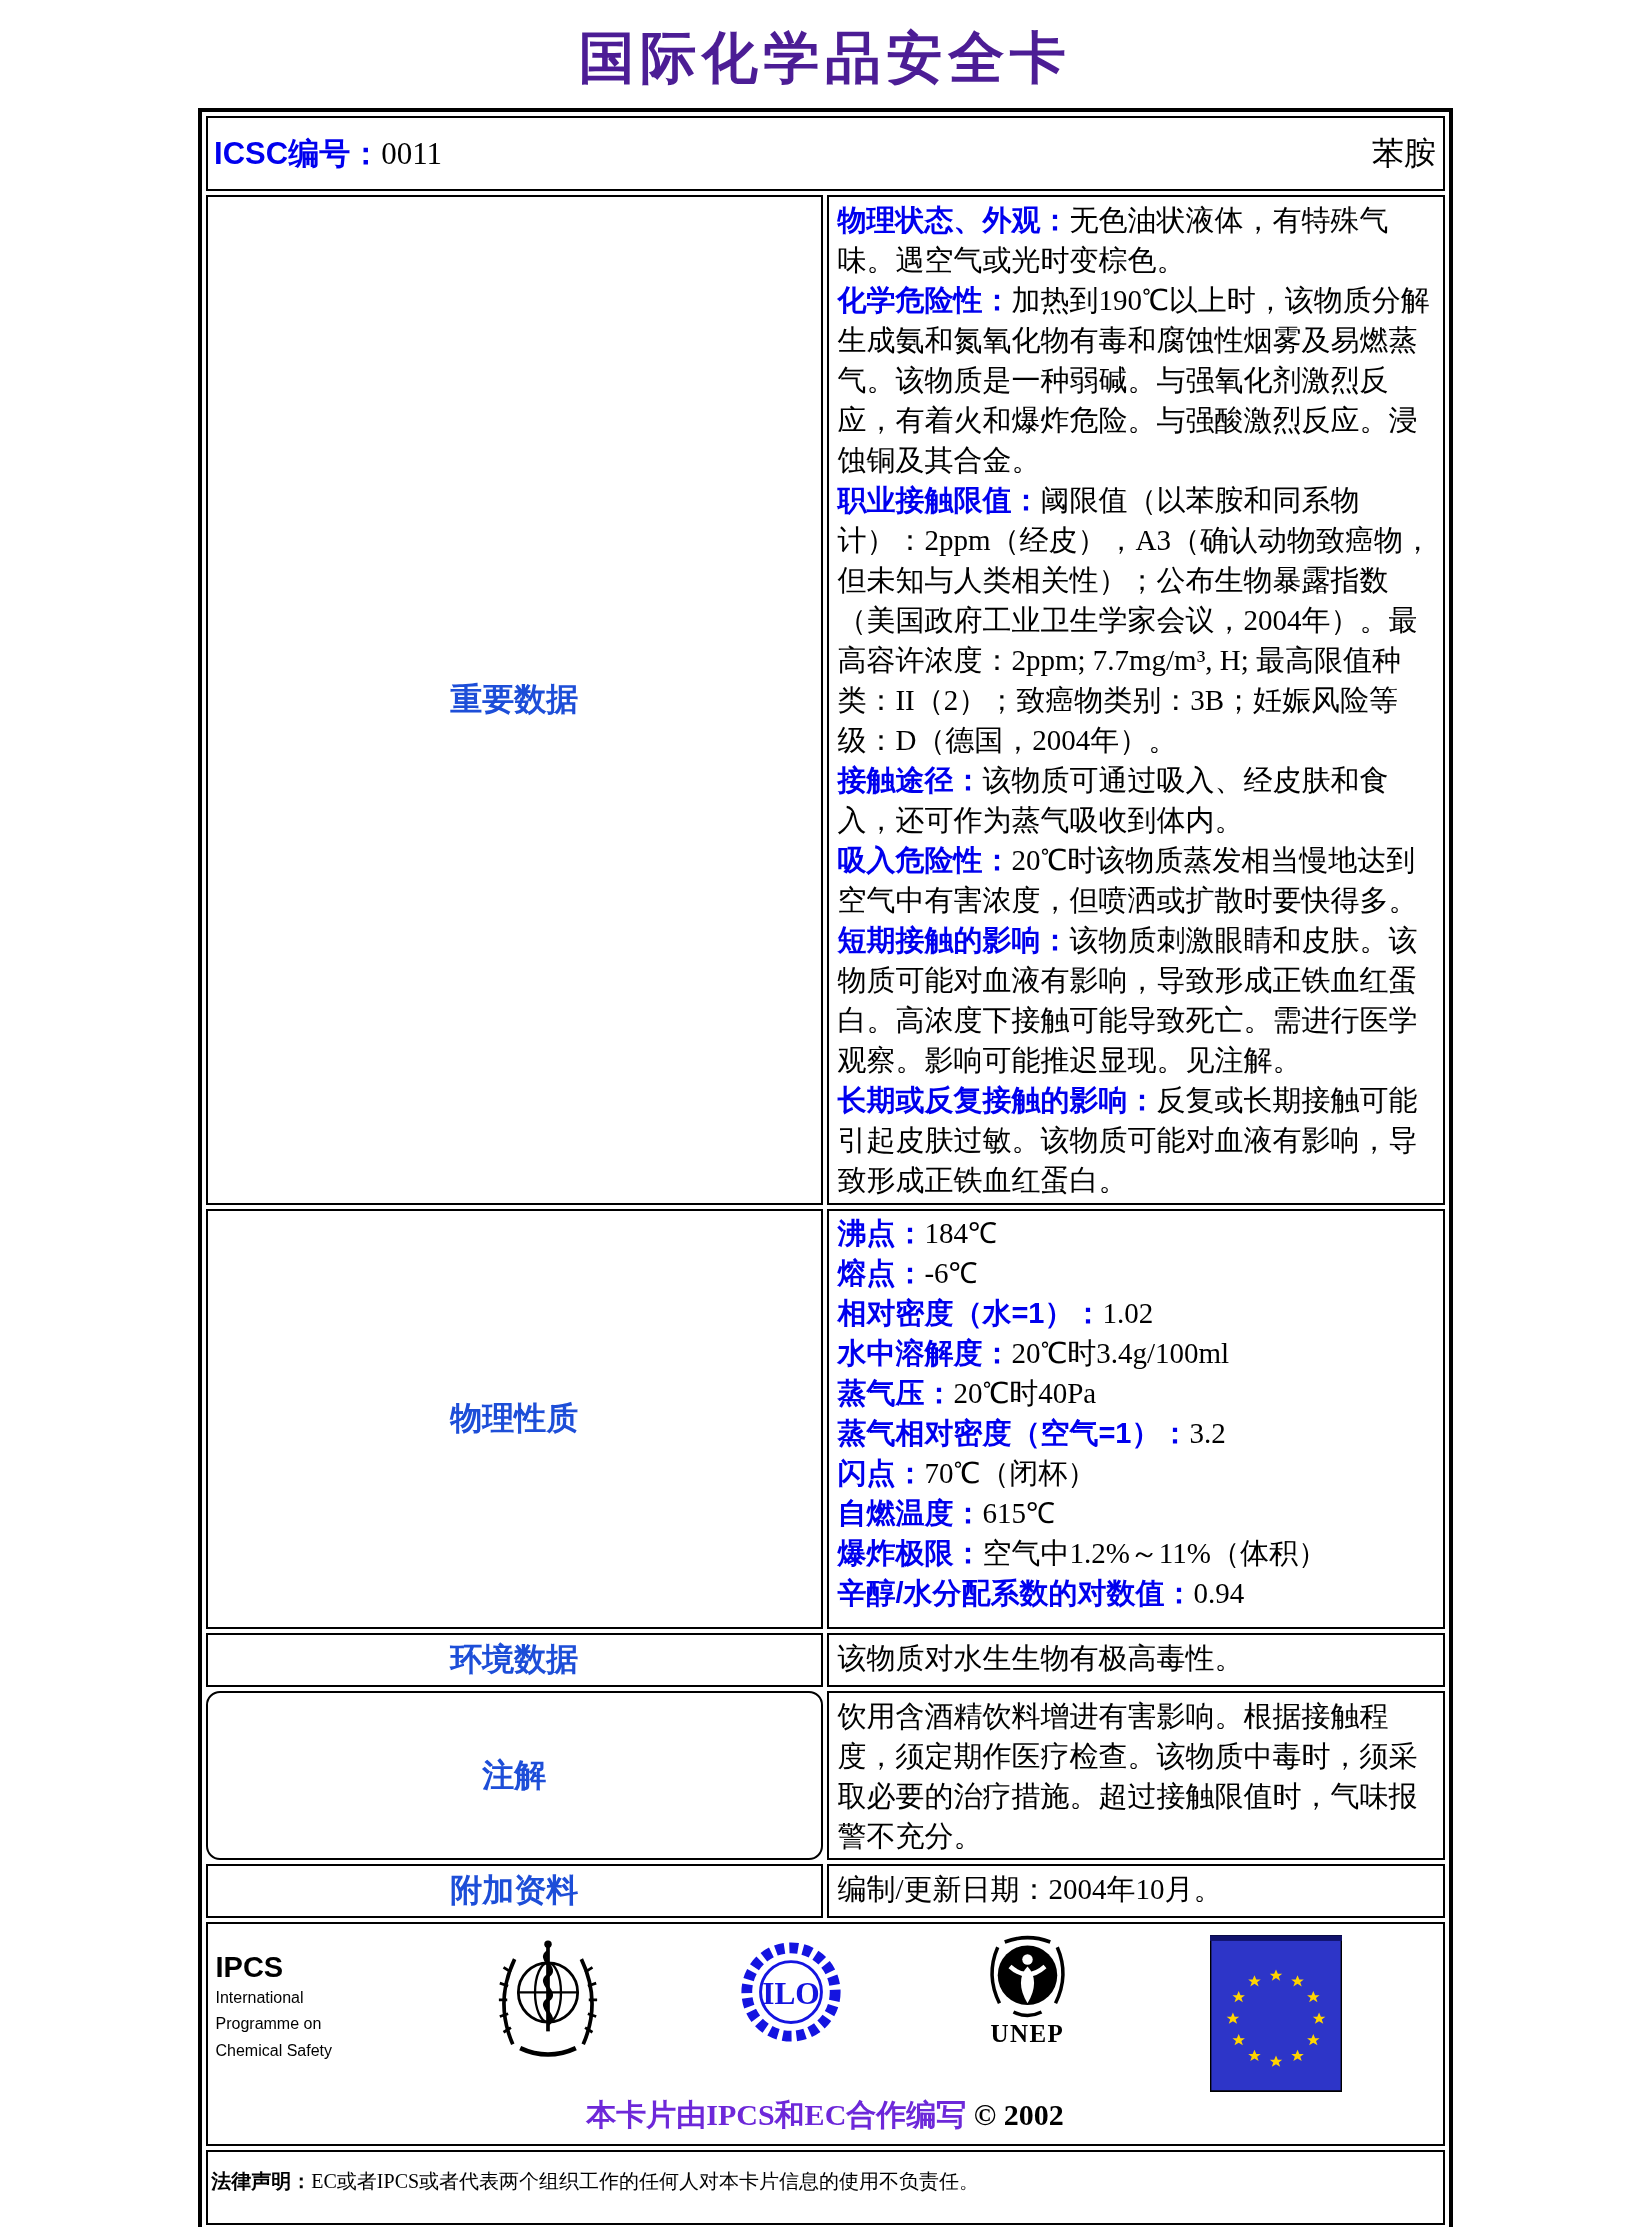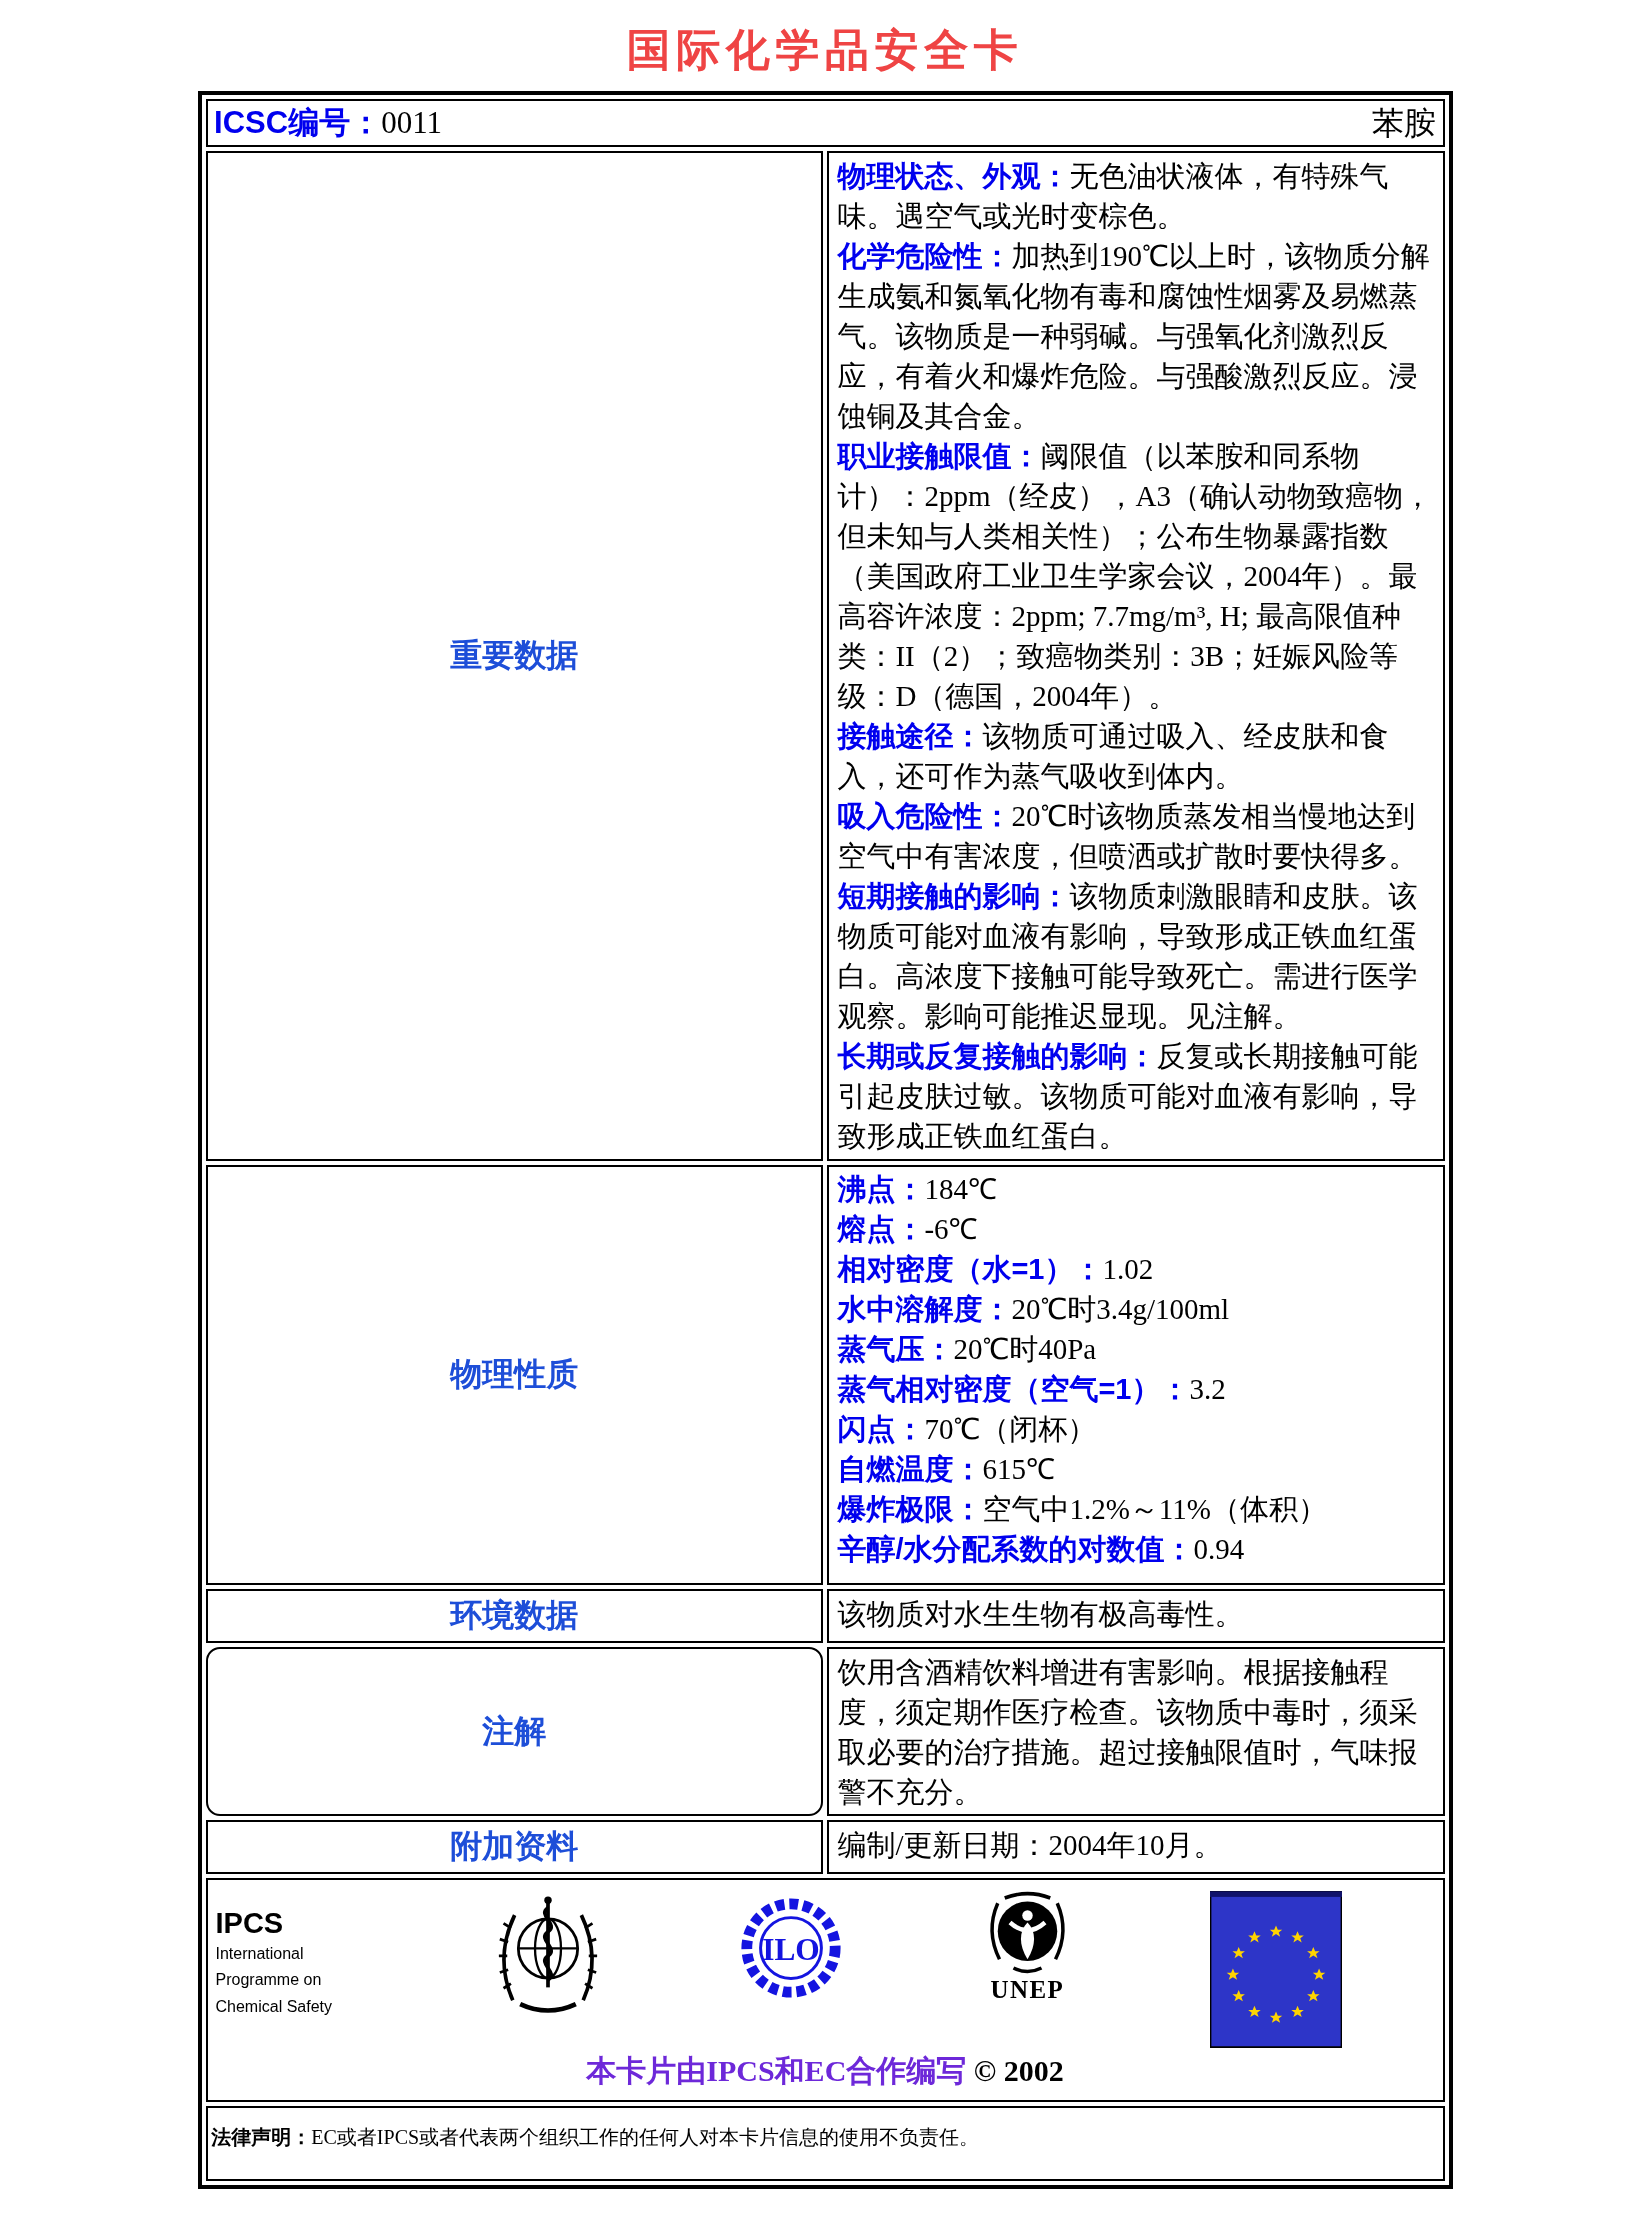--- a/index.html
+++ b/index.html
@@ -2,21 +2,21 @@
 <html style="font-size:11px"><head>
 <meta charset="utf-8">
 <style>
   html,body{margin:0;padding:0;}
   body{
     width:1650px;height:2227px;background:#fff;position:relative;
     font-family:"Liberation Serif", serif;color:#000;
   }
   .page-title{
     margin:21px 0 11px 0;text-align:center;
-    font-size:44px;font-weight:bold;color:#ef4444;letter-spacing:5.6px;
+    font-size:56px;font-weight:bold;color:#4c1d95;letter-spacing:5.6px;
     font-family:"Liberation Serif", serif;
   }
   table.card{
     margin:0 auto;width:1255px;background:#fff;
     border:4.9px solid #000;border-collapse:separate;border-spacing:4.9px;
     table-layout:fixed;
   }
   td{border:2.1px solid #000;background:#fff;overflow:hidden;}
   .label-cell{
     width:159px;text-align:center;vertical-align:middle;
@@ -24,22 +24,22 @@
     font-size:32px;color:#1d4ed8;padding:2.8px 1.4px;
   }
   .content-cell{
     vertical-align:top;padding:2.8px 8.4px;font-size:29px;line-height:40px;
   }
   .content-cell p{margin:0;}
   .inline-label{
     color:#0000ee;font-family:"Liberation Sans", sans-serif;font-weight:bold;
   }
   .header-flex{
-    display:flex;justify-content:space-between;align-items:flex-start;
-    height:42px;padding:0 5.6px;font-size:31px;
+    display:flex;justify-content:space-between;align-items:center;
+    height:69px;padding:0 5.6px;font-size:31px;
   }
   .chem-name{font-size:32px;}
   .prop-line{margin:0;}
   
   .ipcs-row{display:flex;align-items:flex-start;padding:9.8px 21px 0 7px;}
   .ipcs-left{width:195px;font-family:"Liberation Sans", sans-serif;padding-top:14px;}
   .ipcs-acronym{font-size:29px;font-weight:bold;line-height:36px;}
   .ipcs-line{font-size:16px;line-height:26.5px;}
   .logo-strip{flex:1;display:flex;justify-content:space-around;align-items:flex-start;padding:0 14px;}
   .unep-wrap{text-align:center;}

